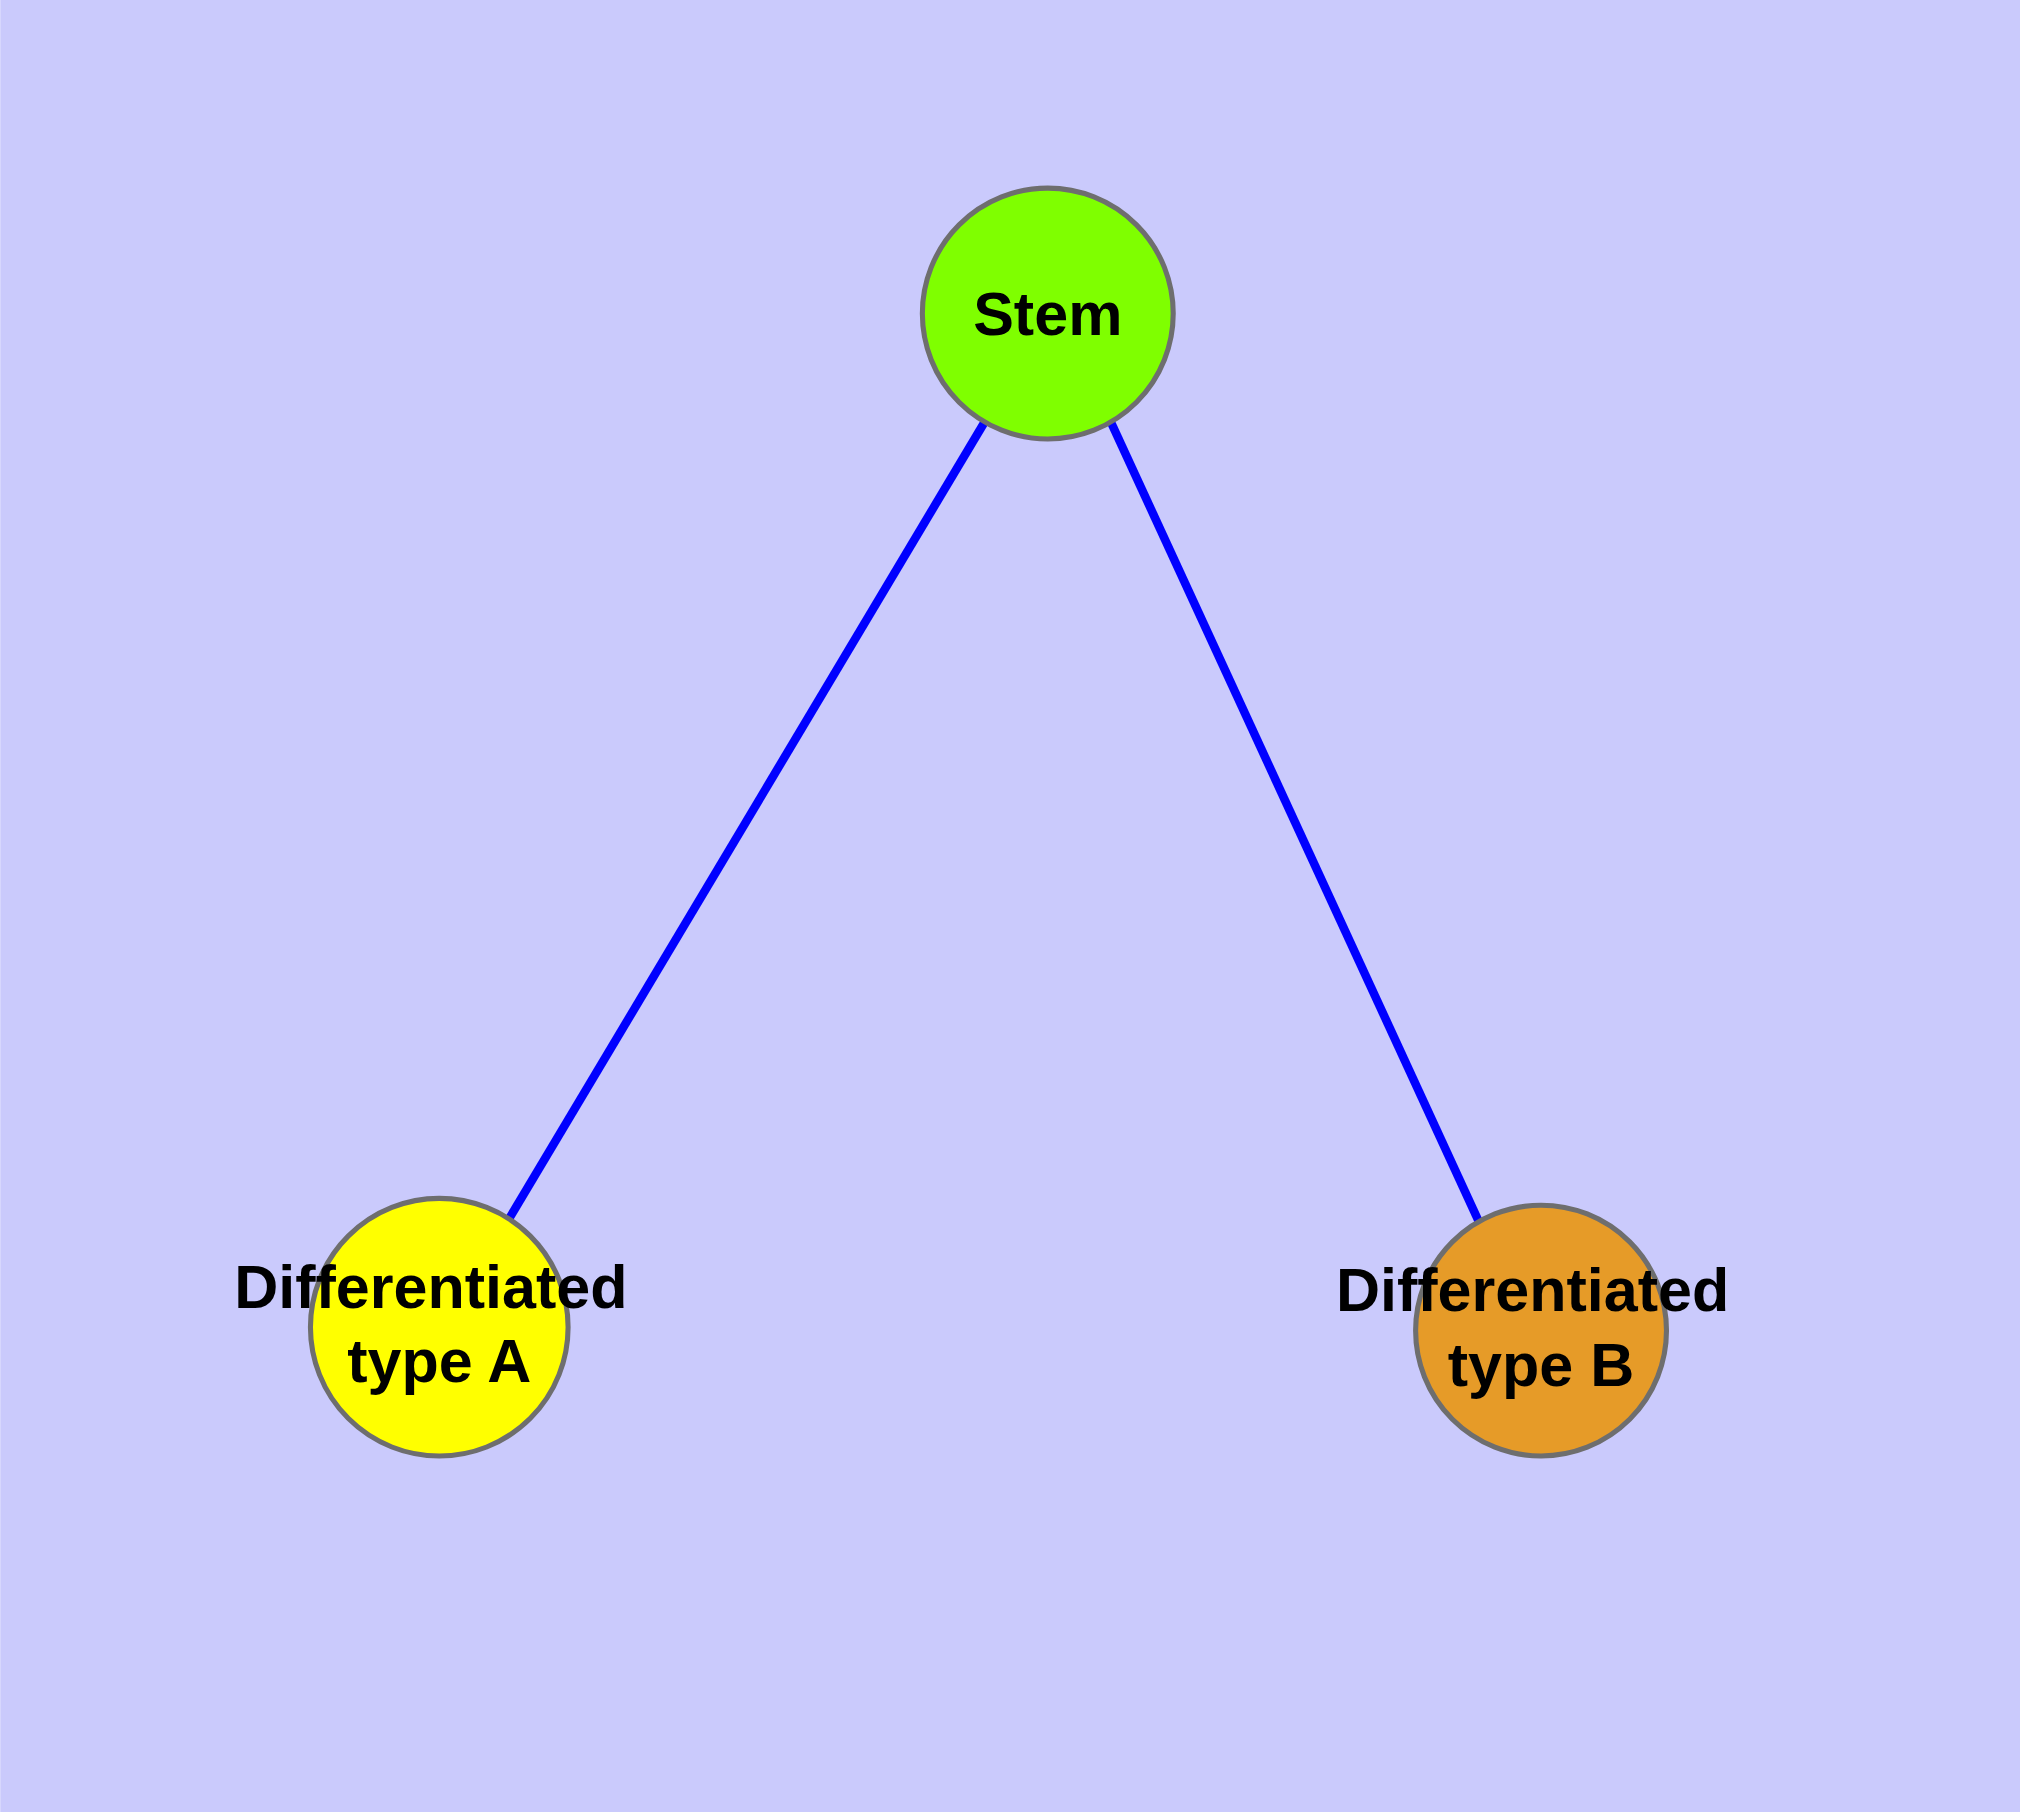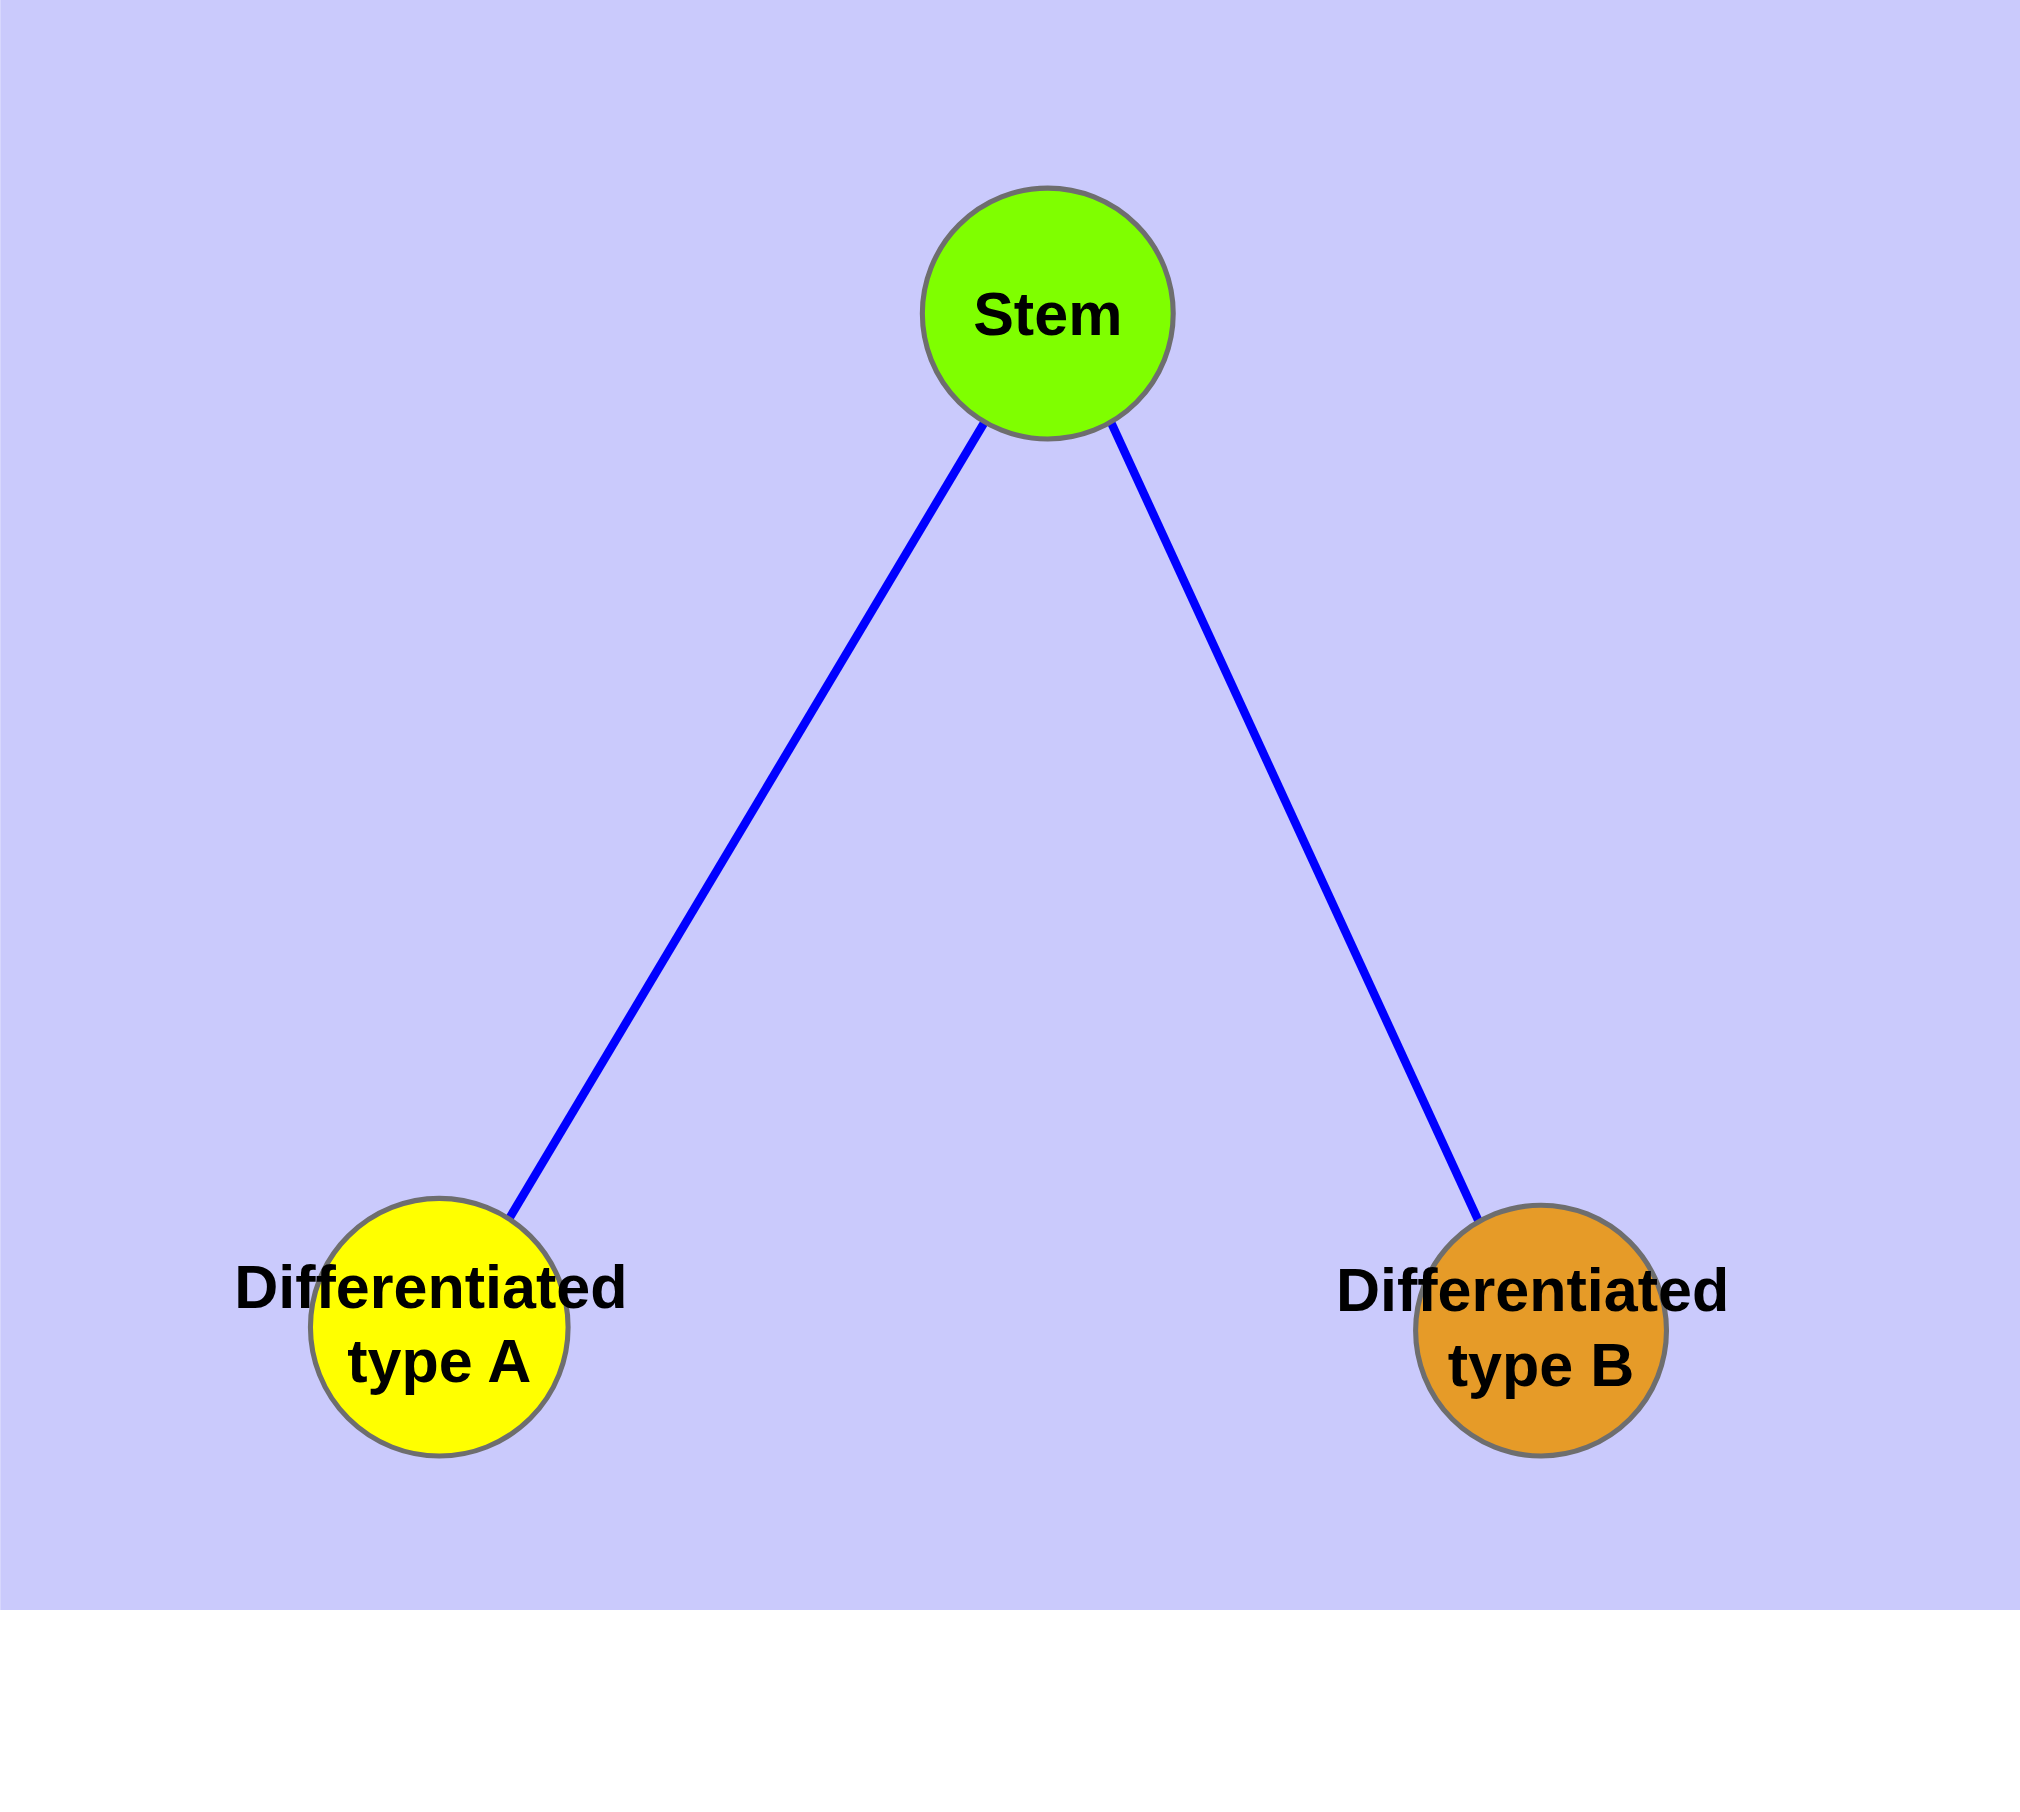--- a/index.html
+++ b/index.html
@@ -6,21 +6,21 @@
   html, body {
     margin: 0;
     padding: 0;
   }
   body {
     font-family: "Liberation Sans", sans-serif;
   }
   #graph-canvas {
     position: relative;
     width: 2021px;
-    height: 1610px;
+    height: 1812px;
     overflow: hidden;
   }
   #graph-svg {
     position: absolute;
     top: 0;
     left: 0;
     width: 2021px;
     height: 1812px;
     display: block;
   }

